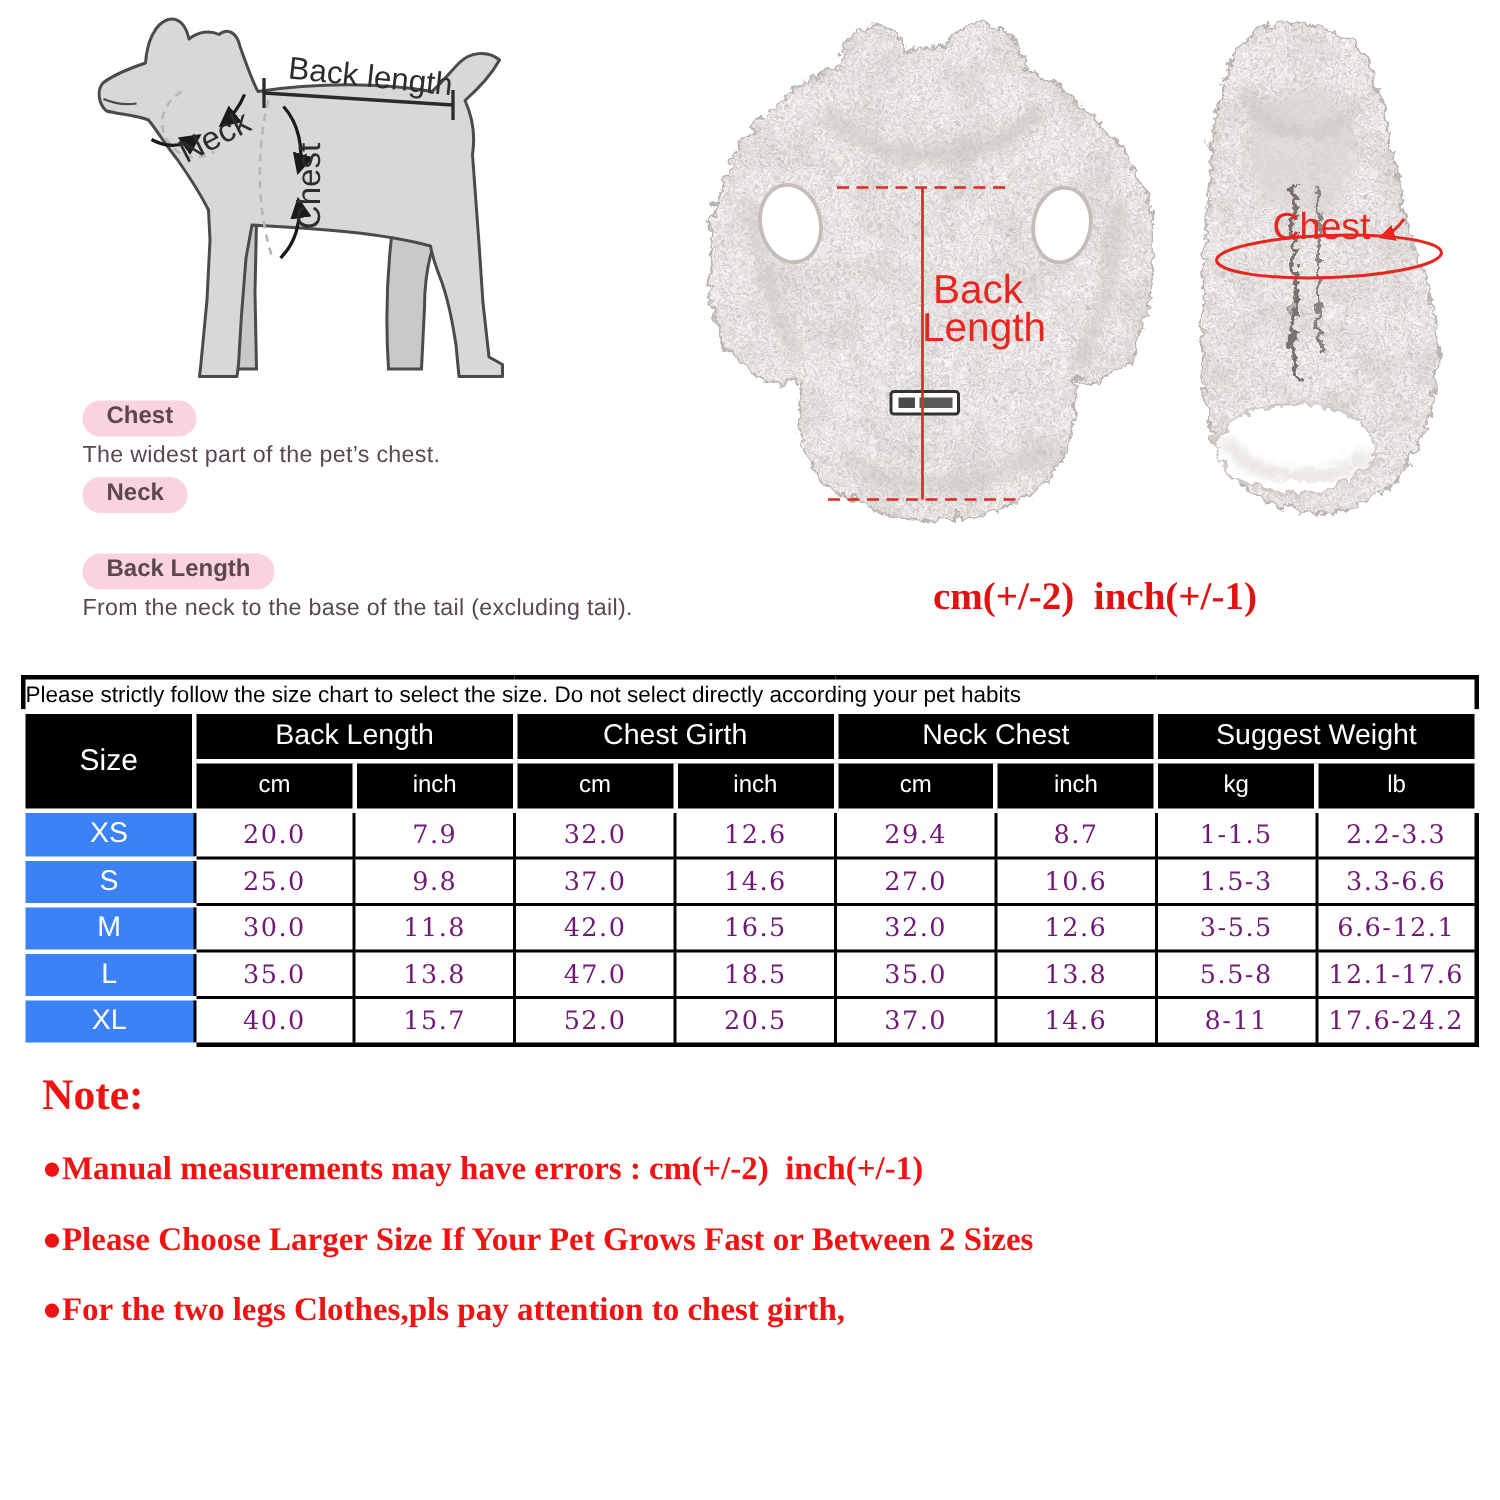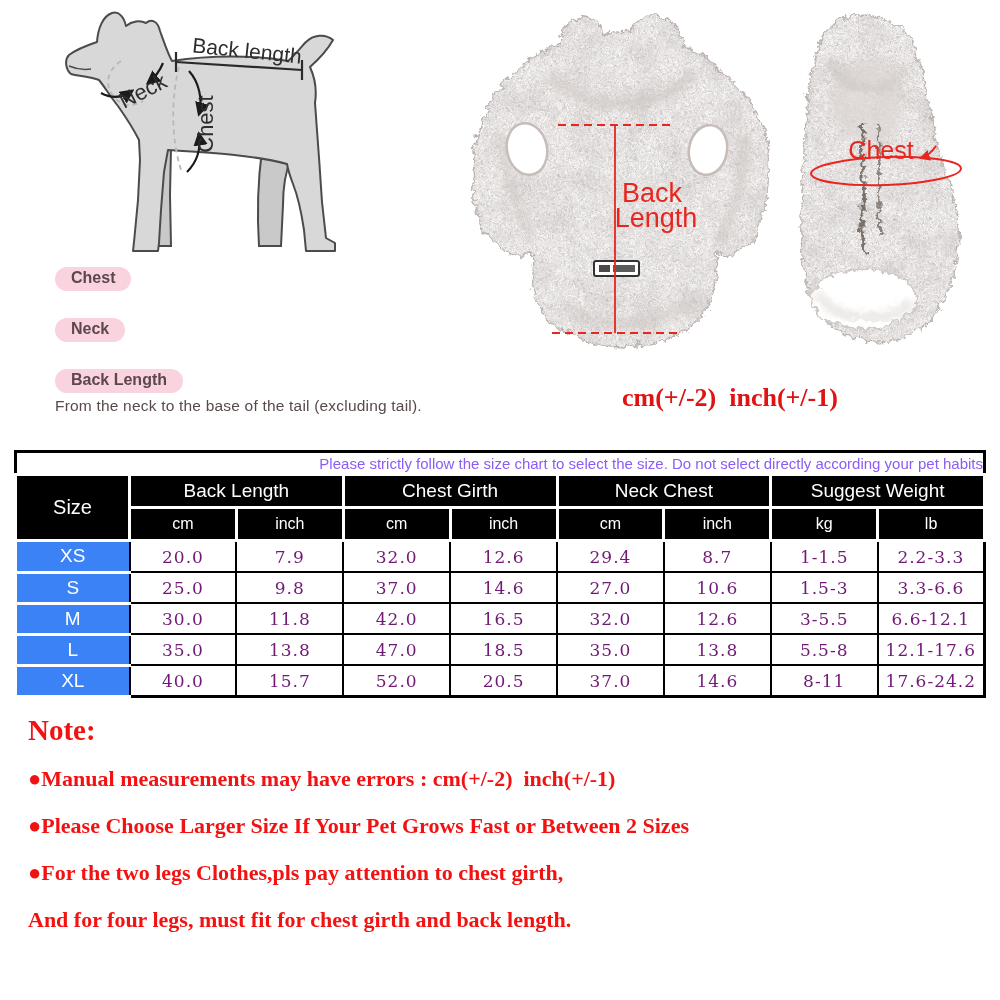--- a/index.html
+++ b/index.html
@@ -16,22 +16,22 @@
             margin-top:4px;letter-spacing:.2px;}
 
   
   .tolerance{position:absolute;left:622px;top:383px;color:#e01212;
              font:700 26px "Liberation Serif",serif;white-space:pre;}
 
   
   table.size-table{position:absolute;left:14px;top:450px;width:972px;
       border-collapse:collapse;table-layout:fixed;border:3px solid #000;background:#fff;}
   table.size-table td,table.size-table th{padding:0;}
-  .notice-row td{height:20px;border:2px solid #fca5a5;background:#fff;color:#8b5cf6;
-      font:400 15px "Liberation Sans",sans-serif;text-align:right;}
+  .notice-row td{height:20px;border:2px solid #fca5a5;background:#fff;color:#000000;
+      font:400 15px "Liberation Sans",sans-serif;text-align:left;}
   th.blk{background:#000;color:#fff;border:3px solid #fff;
       font:400 19px "Liberation Sans",sans-serif;text-align:center;}
   th.size-head{font-size:20px;}
   .units-row th{height:30px;font-size:16px;}
   .group-row th{height:30px;}
   td.data{height:29px;border:2px solid #000;background:#fff;text-align:center;
       font:400 17px "DejaVu Serif",serif;letter-spacing:1px;color:#701a75;}
   th.size-cell{background:#3b82f6;color:#fff;border:3px solid #fff;
       border-right:2px solid #000;font:400 19px "Liberation Sans",sans-serif;}
 
@@ -205,20 +205,21 @@
       </g>
     </g>
 
     <ellipse cx="886" cy="171" rx="75" ry="14" fill="none" stroke="#e8251f" stroke-width="2" transform="rotate(-2 886 171)"></ellipse>
     <path d="M 936,146 C 932,152 927,156 921,158" fill="none" stroke="#e8251f" stroke-width="2" marker-end="url(#ahr)"></path>
     <text x="881" y="159" font-size="25" fill="#e8251f" text-anchor="middle">Chest</text>
   </svg>
 
   <div class="def-item" style="top:267px">
     <span class="pill">Chest</span>
+    <div class="def-text">The widest part of the pet’s chest.</div>
   </div>
   <div class="def-item" style="top:318px">
     <span class="pill">Neck</span>
   </div>
   <div class="def-item" style="top:369px">
     <span class="pill">Back Length</span>
     <div class="def-text">From the neck to the base of the tail (excluding tail).</div>
   </div>
 
   <div class="tolerance">cm(+/-2)  inch(+/-1)</div>
@@ -307,16 +308,15 @@
           <td class="data">17.6-24.2</td>
         </tr>
       </tbody>
   </table>
 
   <div class="notes">
     <div class="notes-title">Note:</div>
     <div class="note-line">●Manual measurements may have errors : cm(+/-2)  inch(+/-1)</div>
     <div class="note-line">●Please Choose Larger Size If Your Pet Grows Fast or Between 2 Sizes</div>
     <div class="note-line">●For the two legs Clothes,pls pay attention to chest girth,</div>
-    <div class="note-line">And for four legs, must fit for chest girth and back length.</div>
   </div>
 
 </div>
 
 </body></html>

